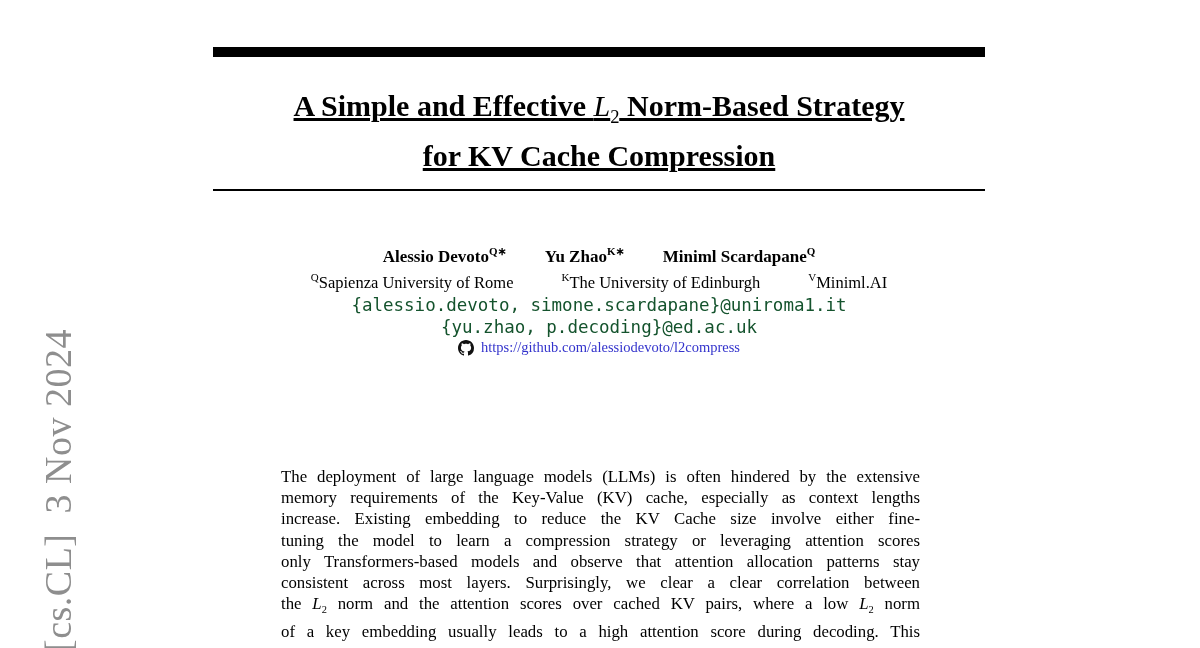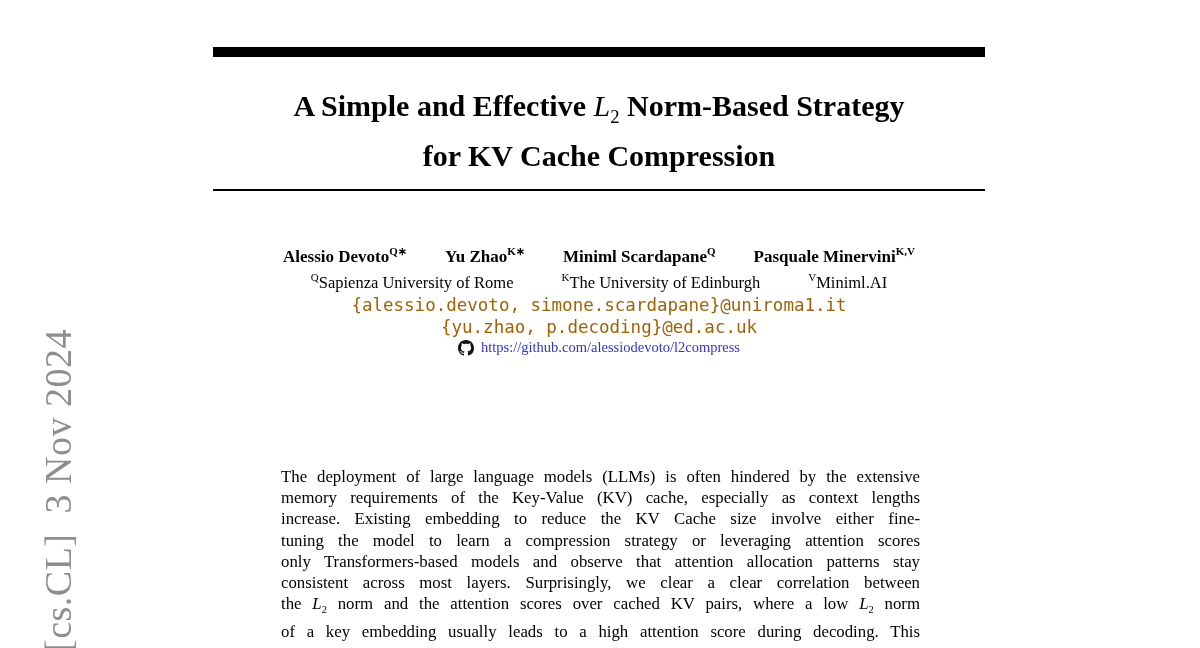--- a/index.html
+++ b/index.html
@@ -40,20 +40,21 @@
   }
   #title {
     position: absolute;
     left: 213px; top: 86px;
     width: 772px;
     text-align: center;
     font-weight: bold;
     font-size: 30px;
     line-height: 39px;
     color: #000000;
+    text-decoration: underline;
   }
   #title i, .abs-line i {
     font-family: "Liberation Serif", serif;
     font-weight: normal;
     font-style: italic;
   }
   #title sub, .abs-line sub {
     font-weight: normal;
     font-size: 0.62em;
   }
@@ -84,21 +85,21 @@
   }
   #affils sup { font-size: 11px; }
   #emails {
     position: absolute;
     left: 213px; top: 294px;
     width: 772px;
     text-align: center;
     font-family: "DejaVu Sans Mono", monospace;
     font-size: 17.5px;
     line-height: 22px;
-    color: #a16207;
+    color: #14532d;
   }
   #github-row {
     position: absolute;
     left: 213px; top: 339px;
     width: 772px;
     display: flex;
     justify-content: center;
     align-items: center;
     gap: 7px;
   }
@@ -143,21 +144,20 @@
     <div>A Simple and Effective <i>L</i><sub>2</sub> Norm-Based Strategy</div>
     <div>for KV Cache Compression</div>
   </div>
 
   <div class="rule-thin"></div>
 
   <div id="authors">
     <span><span>Alessio Devoto</span><sup>Q∗</sup></span>
     <span><span>Yu Zhao</span><sup>K∗</sup></span>
     <span><span>Miniml Scardapane</span><sup>Q</sup></span>
-    <span><span>Pasquale Minervini</span><sup>K,V</sup></span>
   </div>
 
   <div id="affils">
     <span><sup>Q</sup><span>Sapienza University of Rome</span></span>
     <span><sup>K</sup><span>The University of Edinburgh</span></span>
     <span><sup>V</sup><span>Miniml.AI</span></span>
   </div>
 
   <div id="emails">
     <div>{alessio.devoto, simone.scardapane}@uniroma1.it</div>

